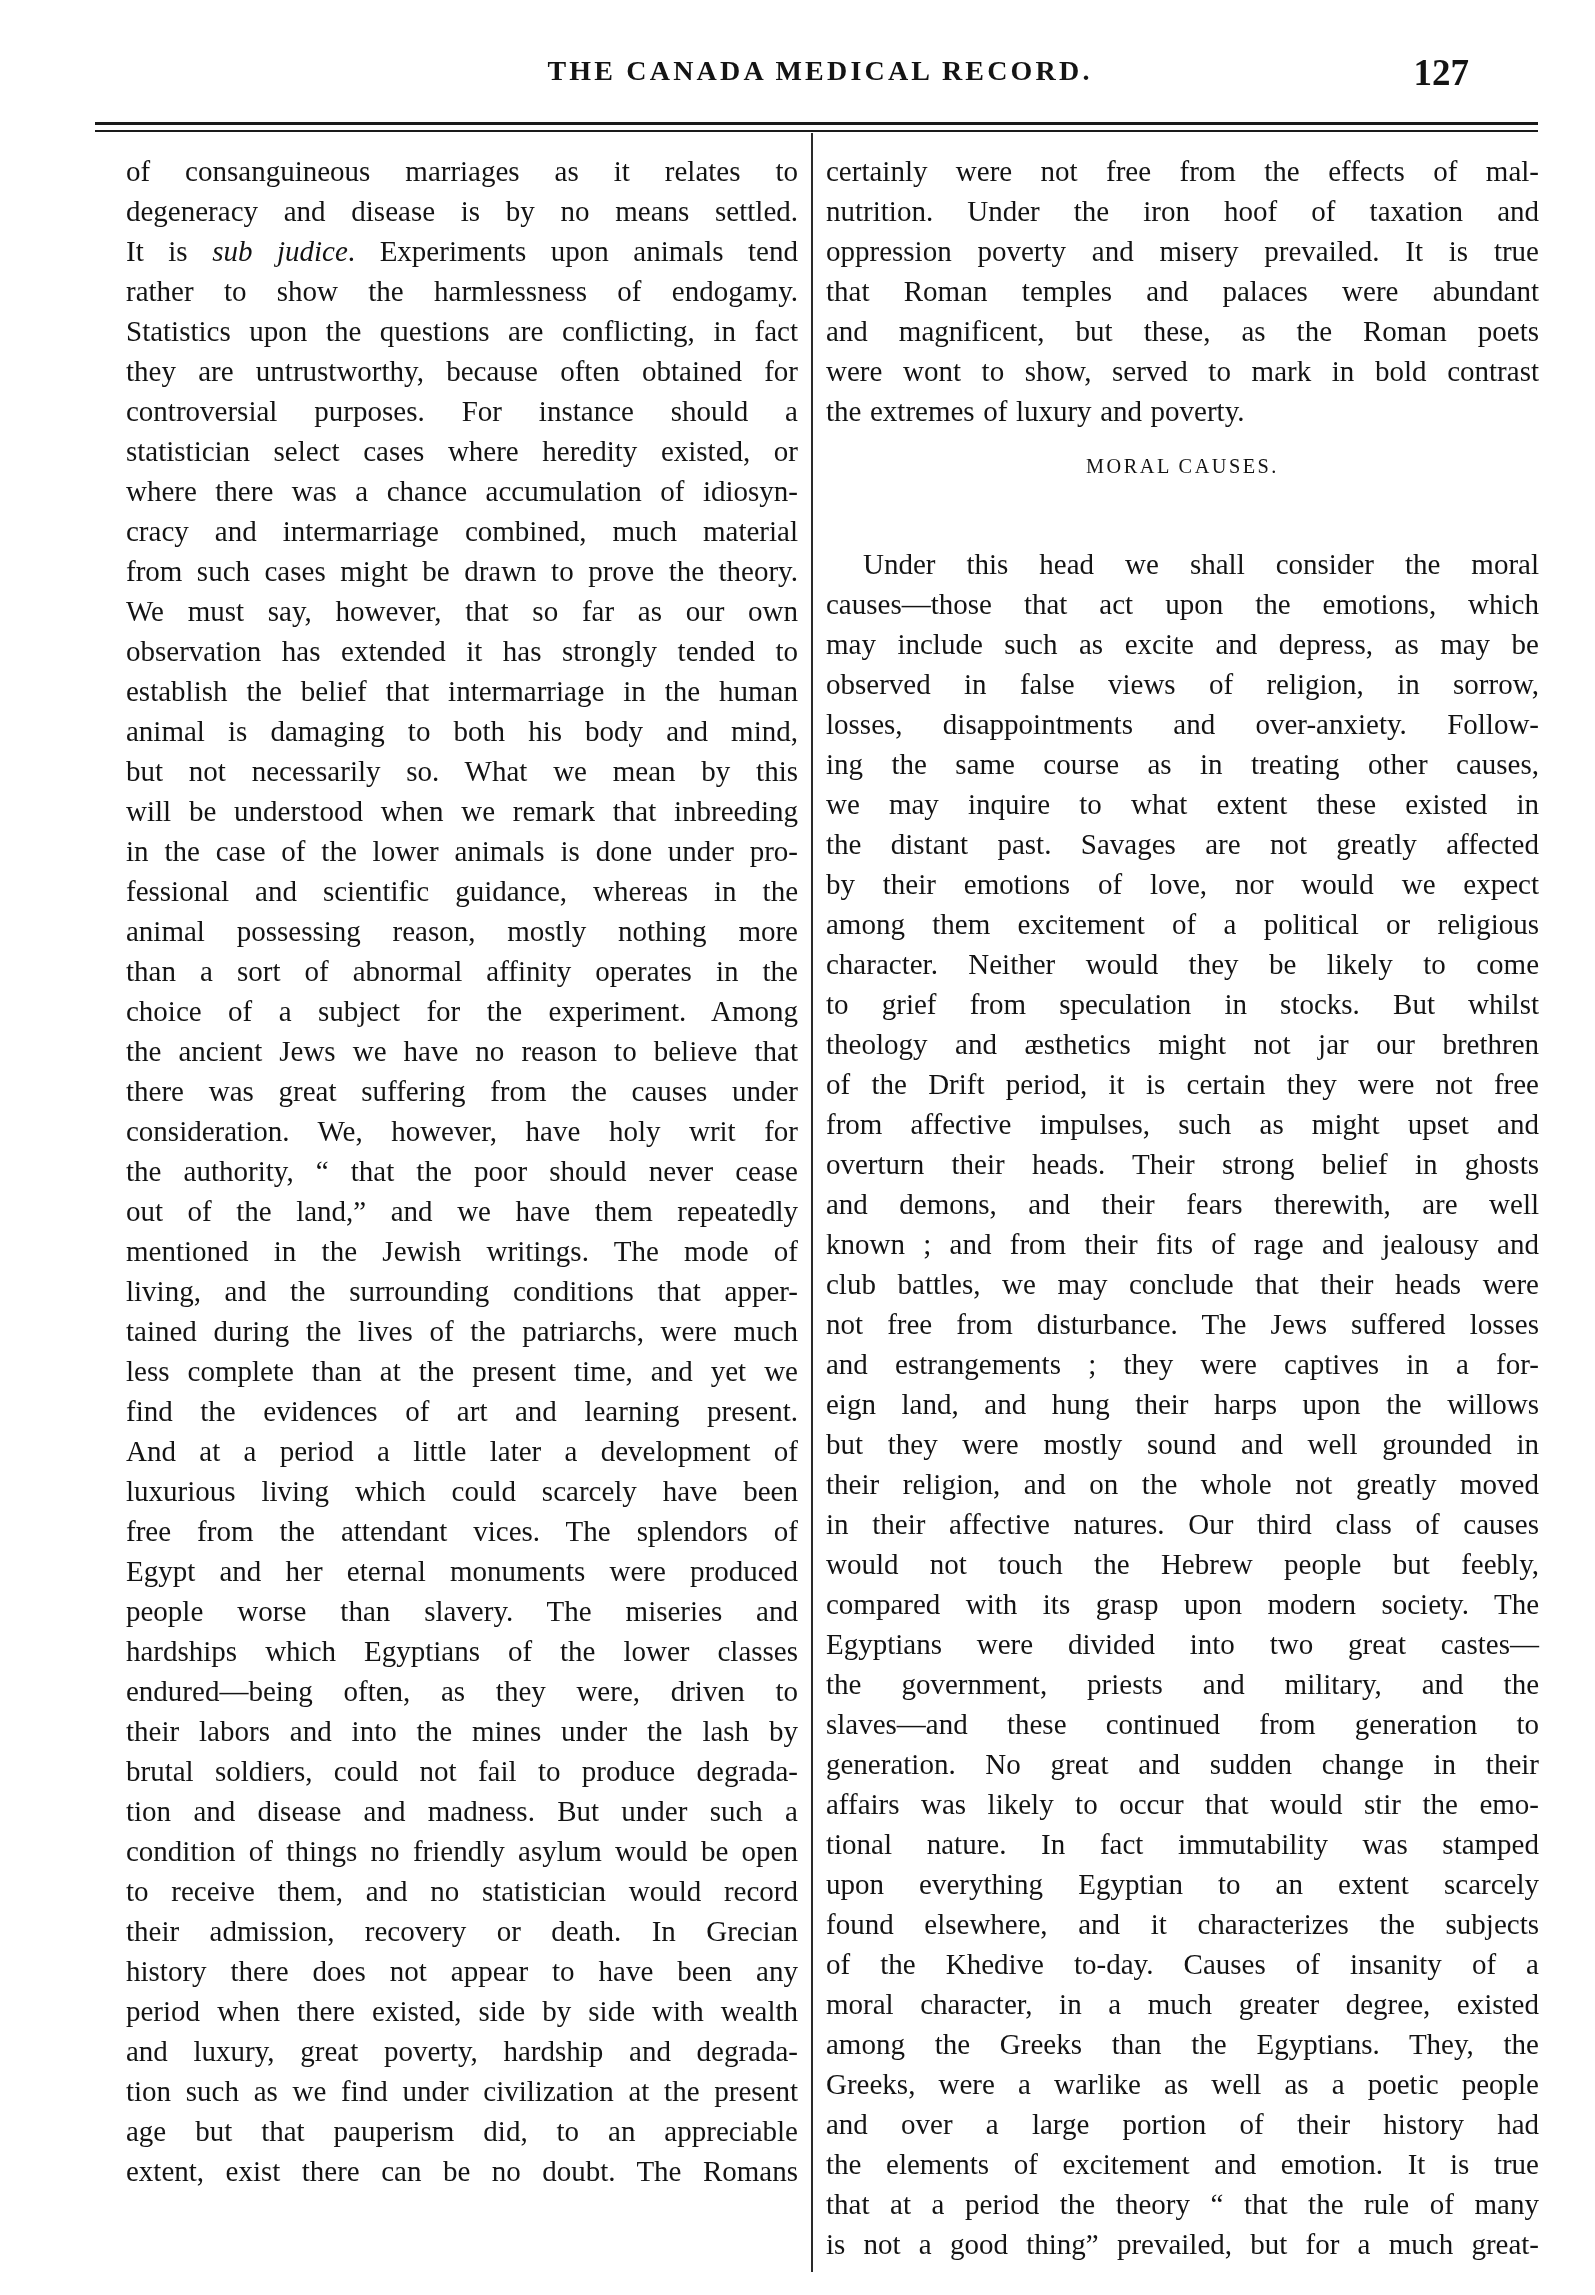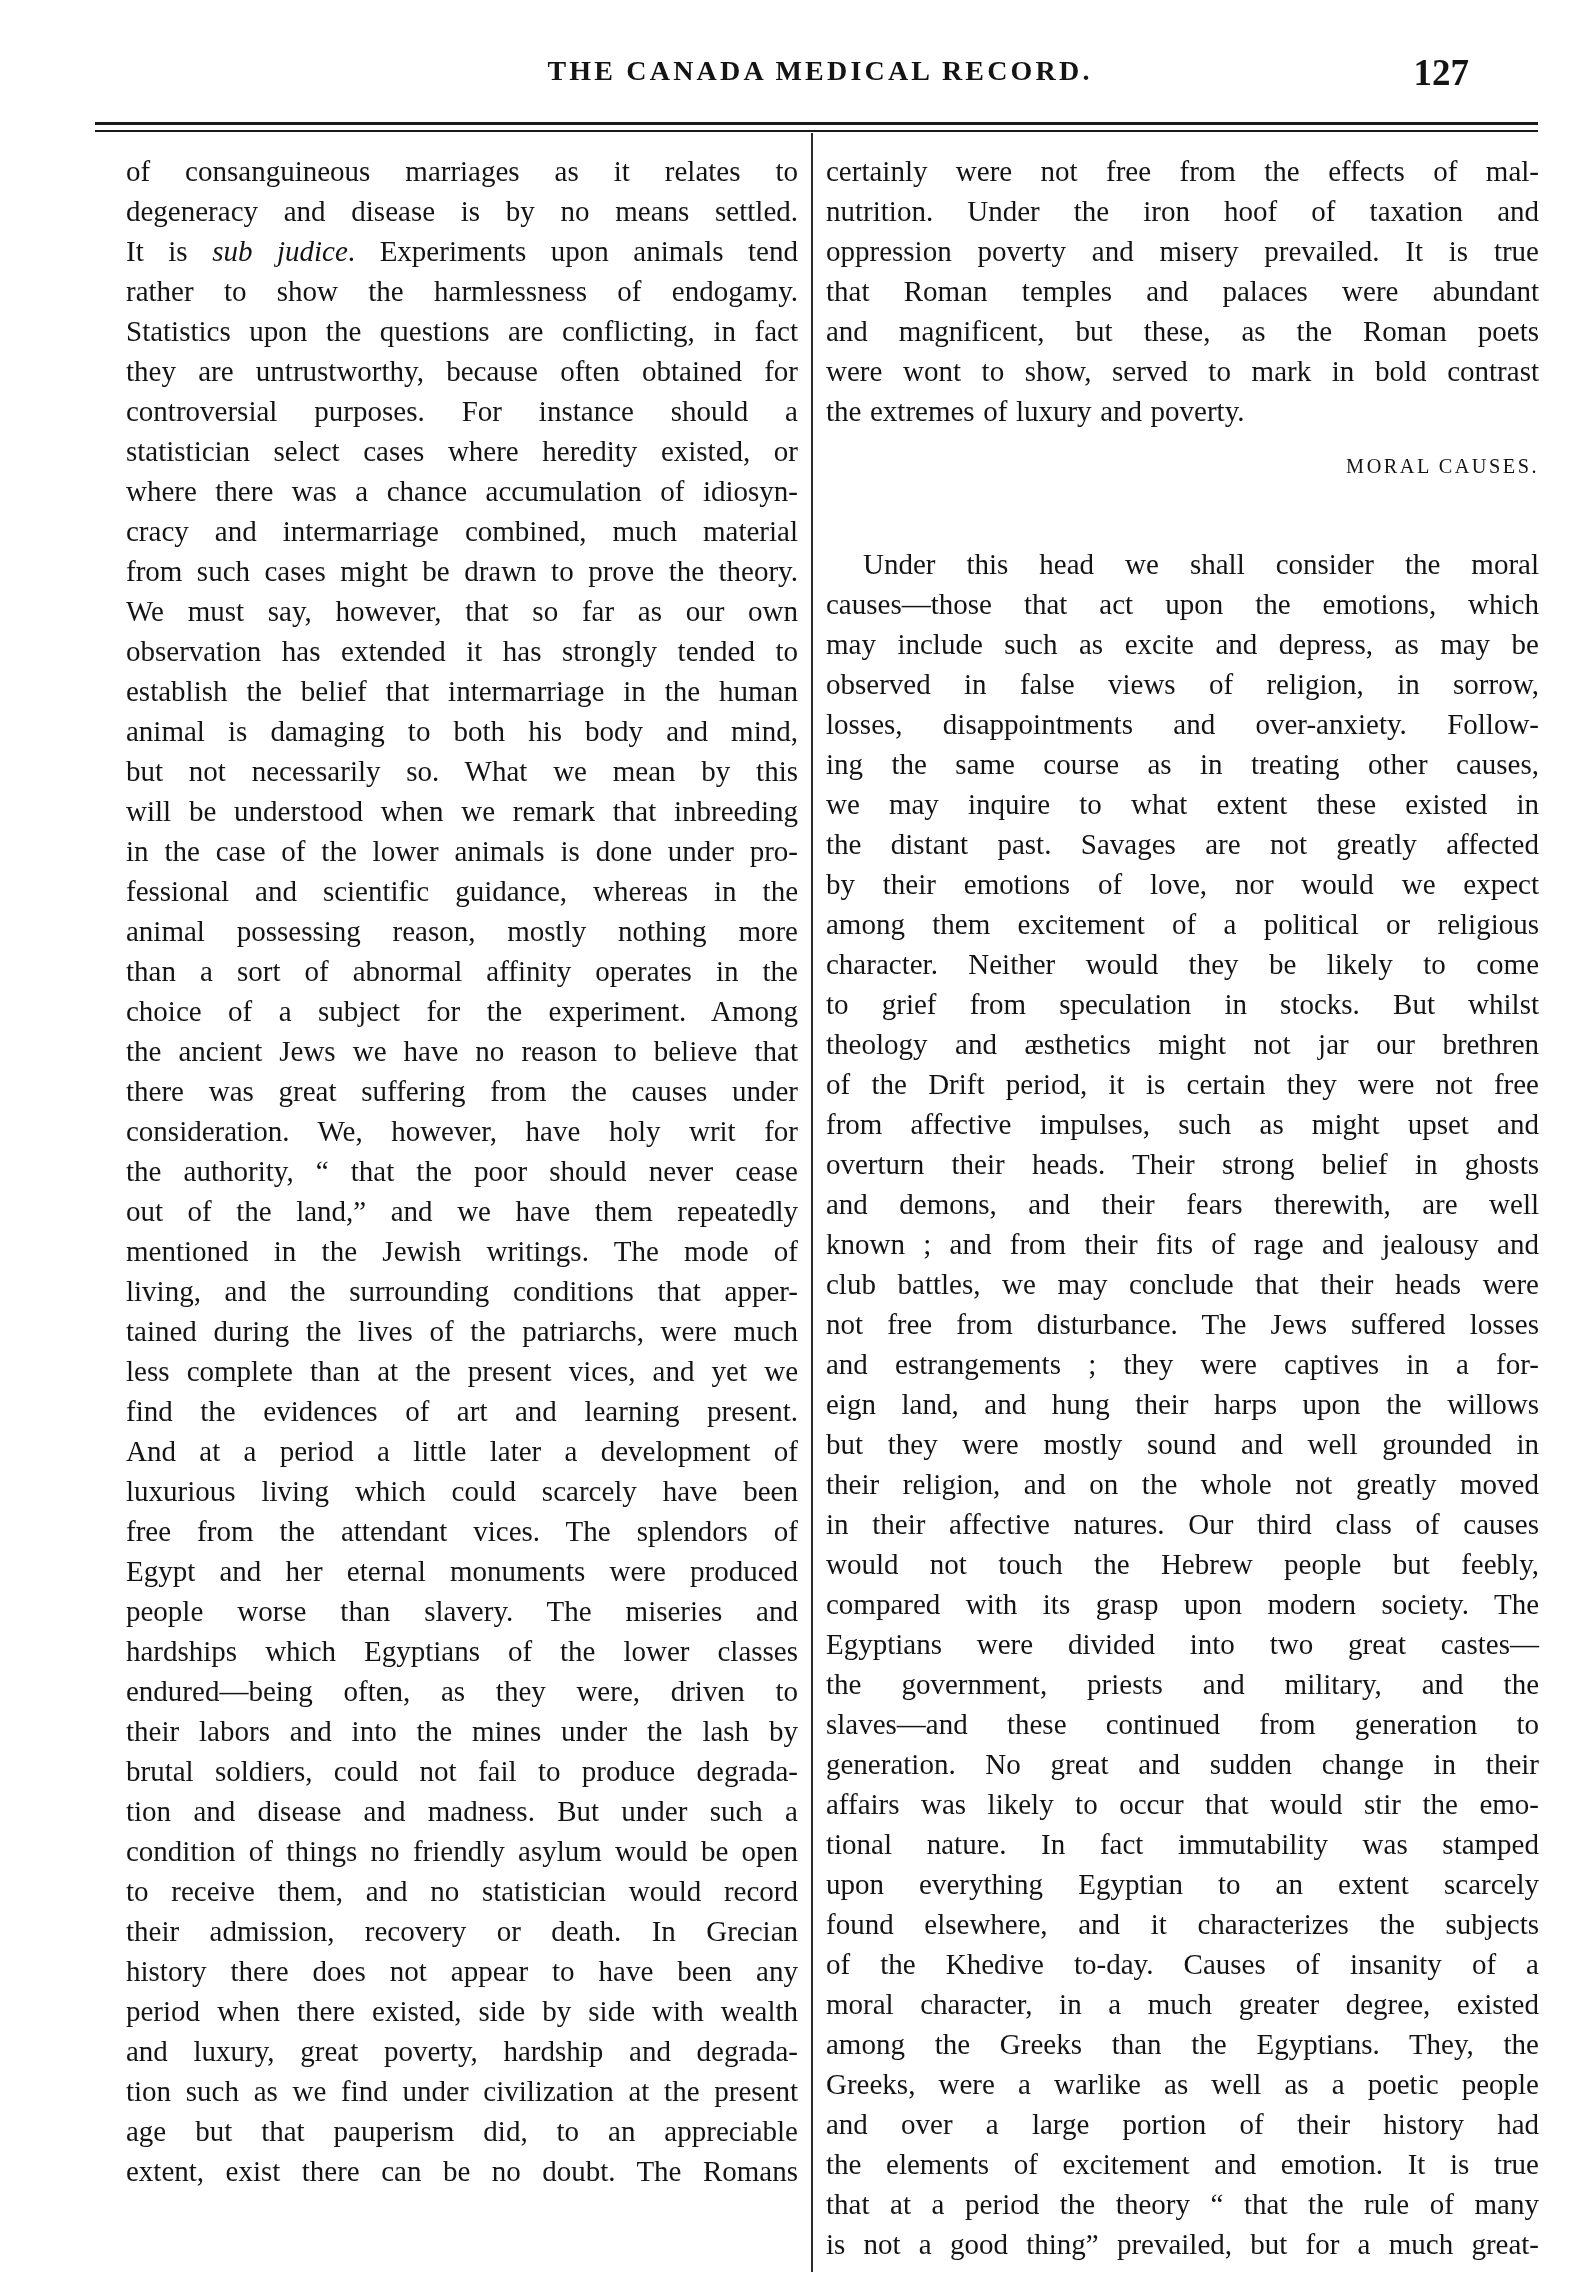--- a/index.html
+++ b/index.html
@@ -14,21 +14,21 @@
   .rule1{top:122px;} .rule2{top:130px;height:1.9px;}
   .divider{position:absolute;left:811px;top:133px;width:1.9px;height:2139px;background:#2a2a2a;}
   .col{position:absolute;top:151px;}
   .col-left{left:126px;width:672px;}
   .col-right{left:826px;width:713px;}
   .line{height:40px;line-height:40px;font-size:29px;text-align:justify;
         text-align-last:justify;white-space:nowrap;overflow:visible;
         font-family:"Liberation Serif","DejaVu Serif",serif;word-spacing:1.3px;}
   .line.last{text-align-last:left;}
   .line.indent{padding-left:37px;margin-top:48px;}
-  .section-heading{height:60px;line-height:60px;text-align:right;font-size:20.3px;letter-spacing:2.5px;
+  .section-heading{height:60px;line-height:60px;text-align:center;font-size:20.3px;letter-spacing:2.5px;
         font-family:"Liberation Serif",serif;}
   .section-heading.spaced{margin-top:5.1px;}
   em{font-style:italic;}
 </style>
 </head>
 <body>
 
 <div class="header">
   <div class="running-title">THE CANADA MEDICAL RECORD.</div>
   <div class="page-number">127</div>
@@ -61,21 +61,21 @@
     <div class="line">than a sort of abnormal affinity operates in the</div>
     <div class="line">choice of a subject for the experiment. Among</div>
     <div class="line">the ancient Jews we have no reason to believe that</div>
     <div class="line">there was great suffering from the causes under</div>
     <div class="line">consideration. We, however, have holy writ for</div>
     <div class="line">the authority, “ that the poor should never cease</div>
     <div class="line">out of the land,” and we have them repeatedly</div>
     <div class="line">mentioned in the Jewish writings. The mode of</div>
     <div class="line">living, and the surrounding conditions that apper-</div>
     <div class="line">tained during the lives of the patriarchs, were much</div>
-    <div class="line">less complete than at the present vices, and yet we</div>
+    <div class="line">less complete than at the present time, and yet we</div>
     <div class="line">find the evidences of art and learning present.</div>
     <div class="line">And at a period a little later a development of</div>
     <div class="line">luxurious living which could scarcely have been</div>
     <div class="line">free from the attendant vices. The splendors of</div>
     <div class="line">Egypt and her eternal monuments were produced</div>
     <div class="line">people worse than slavery. The miseries and</div>
     <div class="line">hardships which Egyptians of the lower classes</div>
     <div class="line">endured—being often, as they were, driven to</div>
     <div class="line">their labors and into the mines under the lash by</div>
     <div class="line">brutal soldiers, could not fail to produce degrada-</div>

